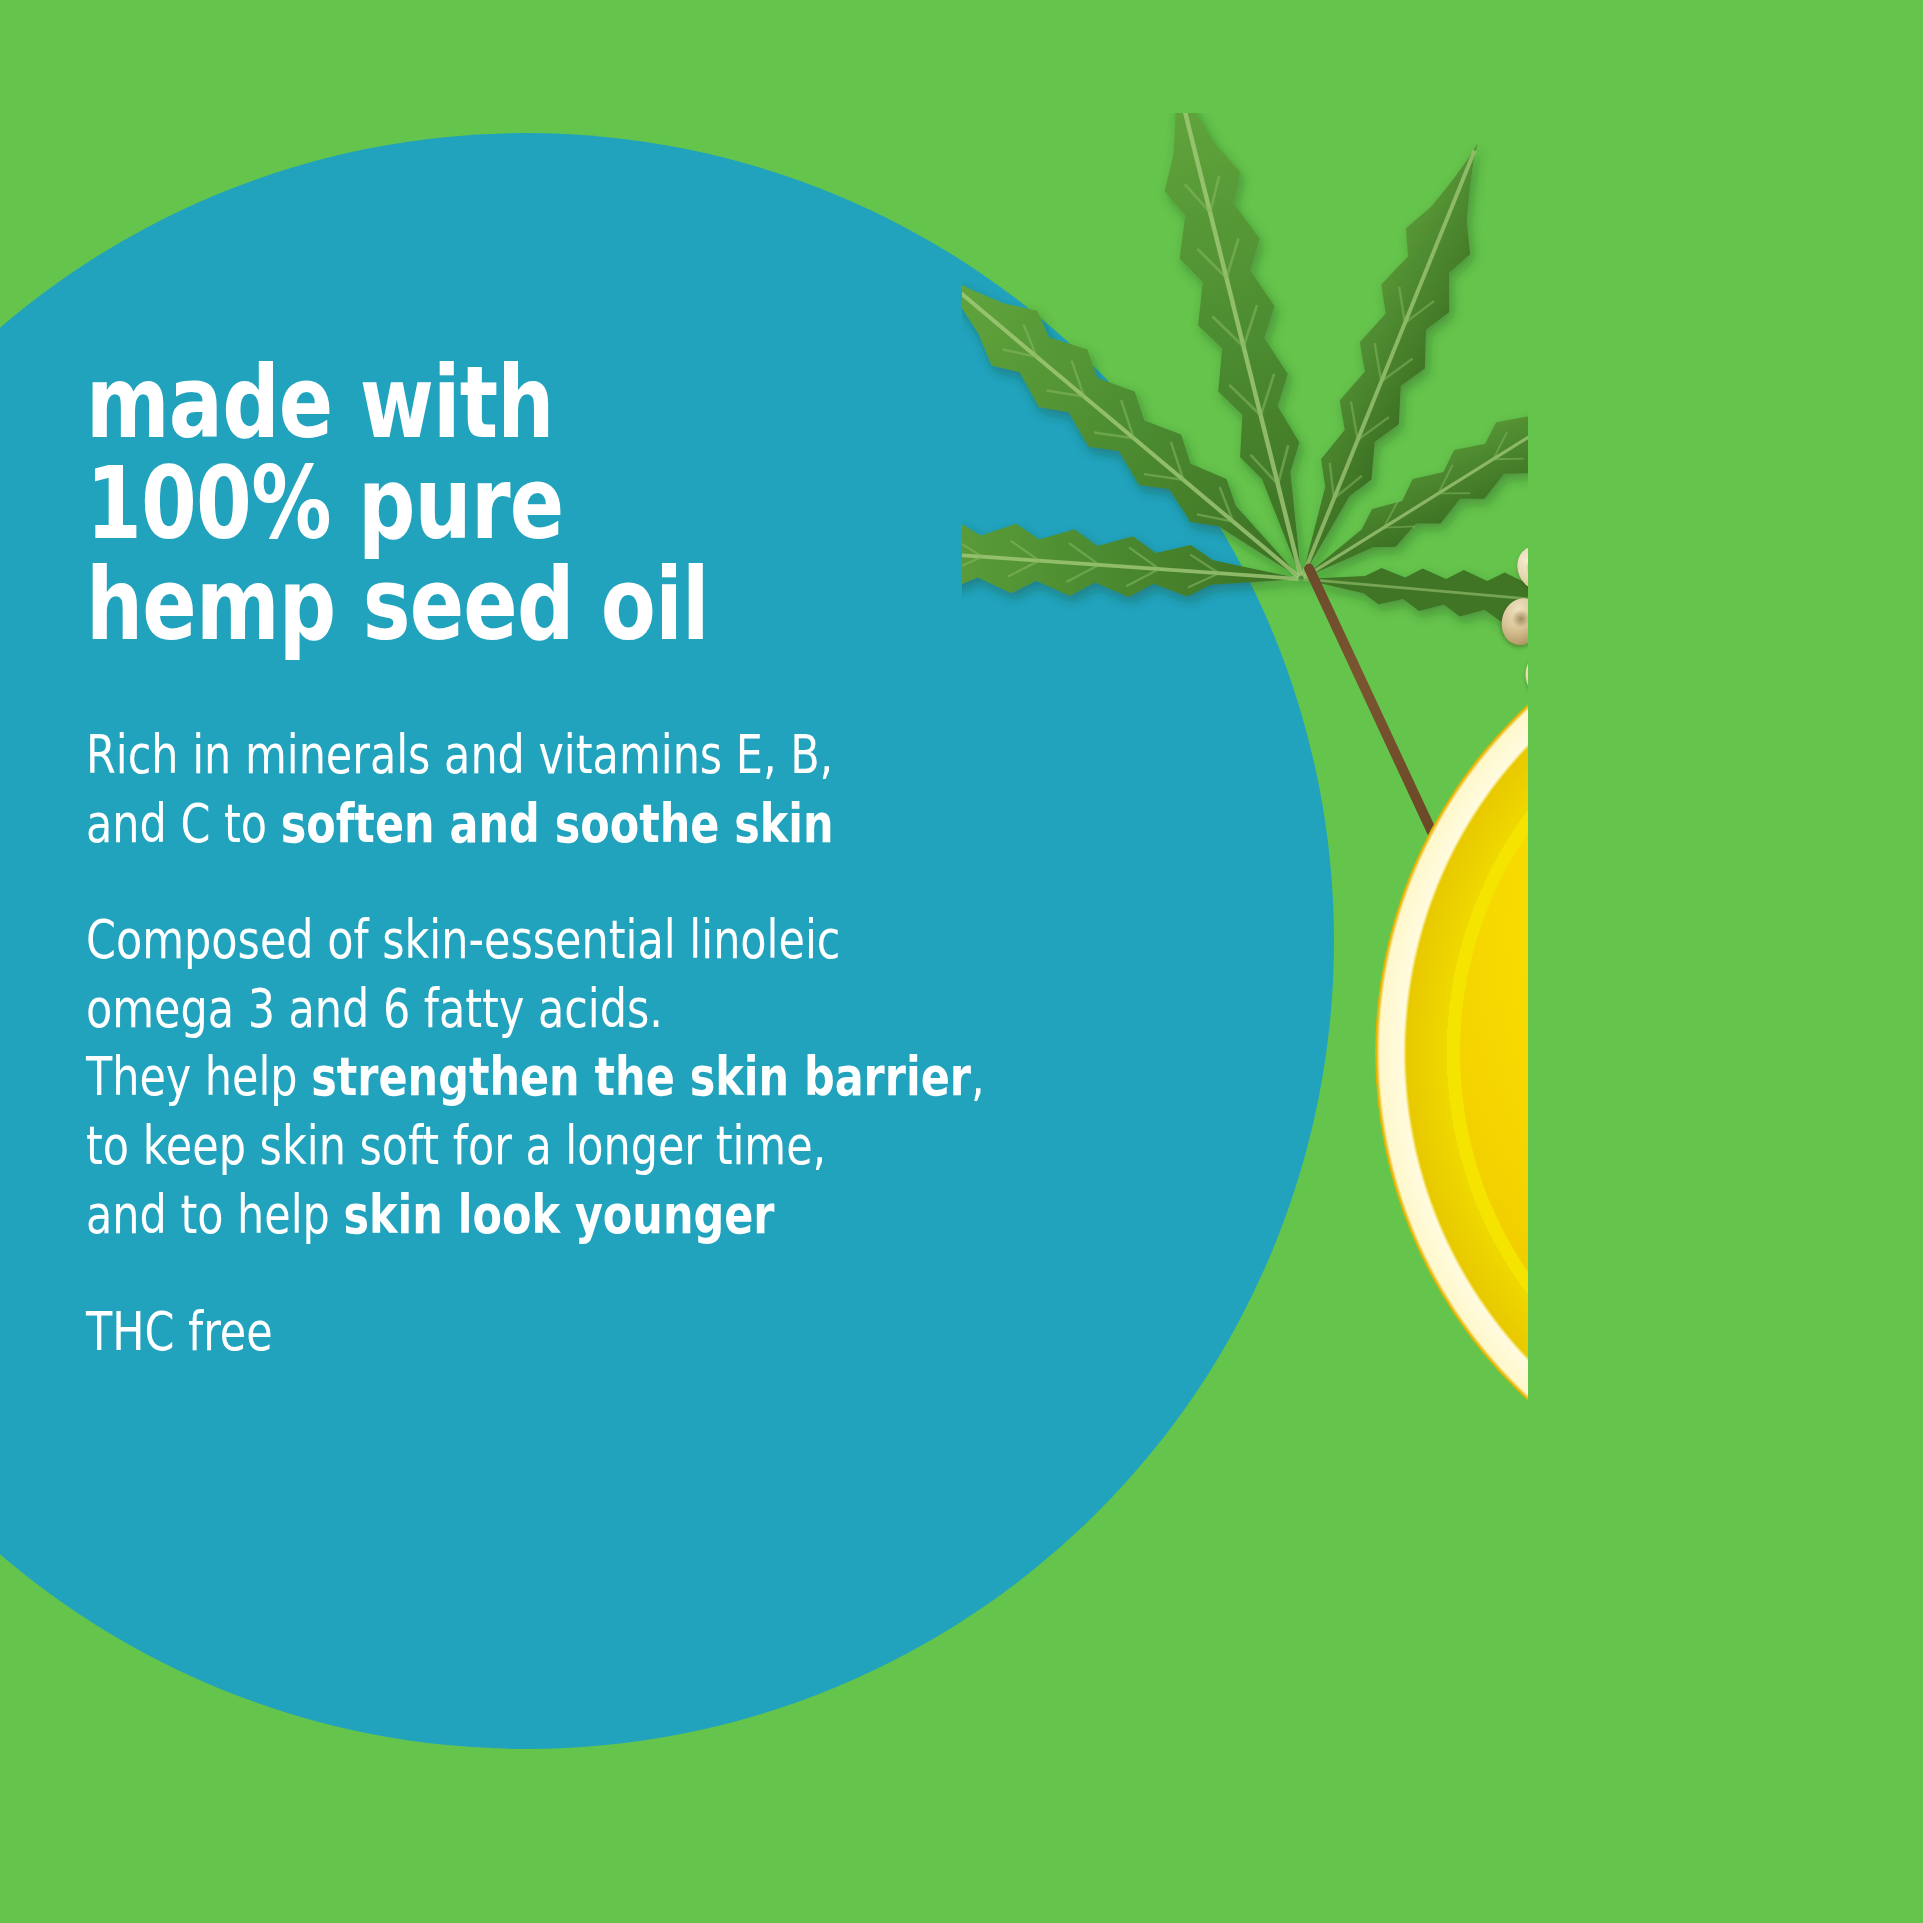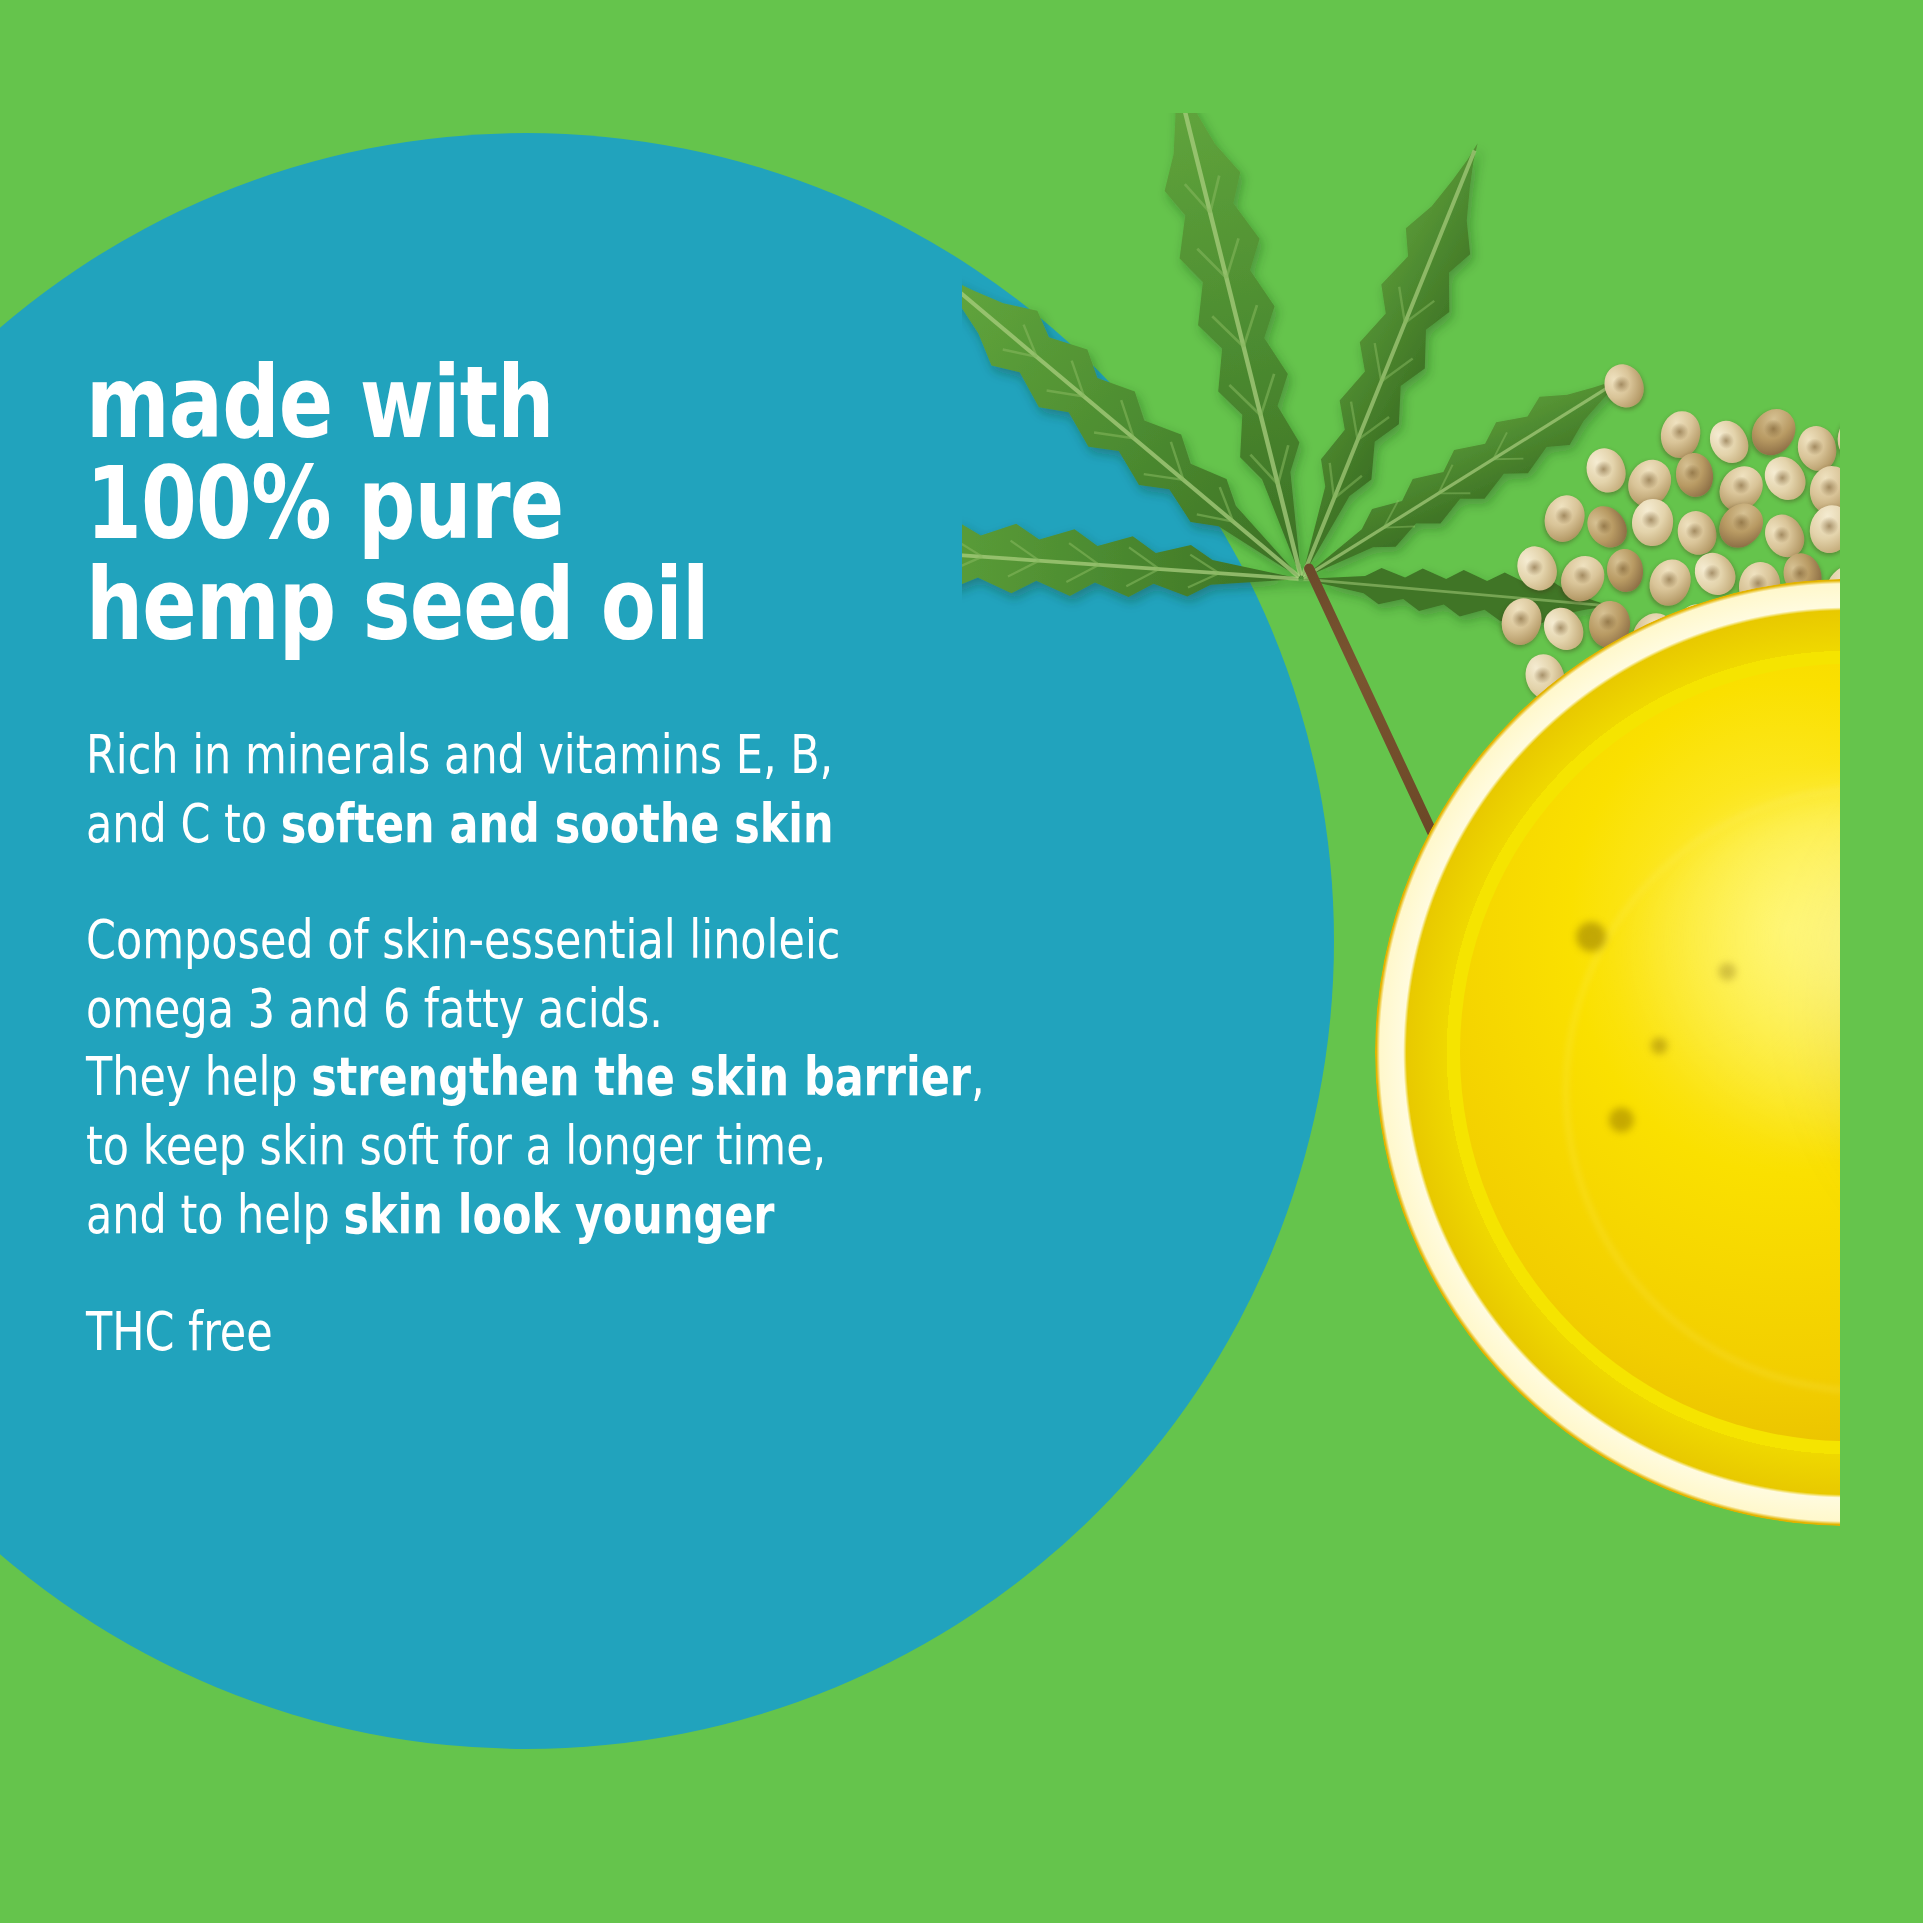--- a/index.html
+++ b/index.html
@@ -3,21 +3,21 @@
 <meta charset="utf-8">
 <style>
   * { margin:0; padding:0; box-sizing:border-box; }
   html,body { width:1924px; height:1924px; overflow:hidden; }
   body {
     font-family:"Liberation Sans", sans-serif;
     background:#65C44C;
     position:relative;
   }
 
-  #stage { position:absolute; inset:0; width:1840px; height:1924px; overflow:hidden; }
+  #stage { position:absolute; inset:0; width:1528px; height:1924px; overflow:hidden; }
 
   
   .bg-green { position:absolute; inset:0; background:#65C44C; }
 
   .teal-circle {
     position:absolute;
     left:-282px; top:133px;
     width:1616px; height:1616px;
     border-radius:50%;
     background:#21A3BD;

